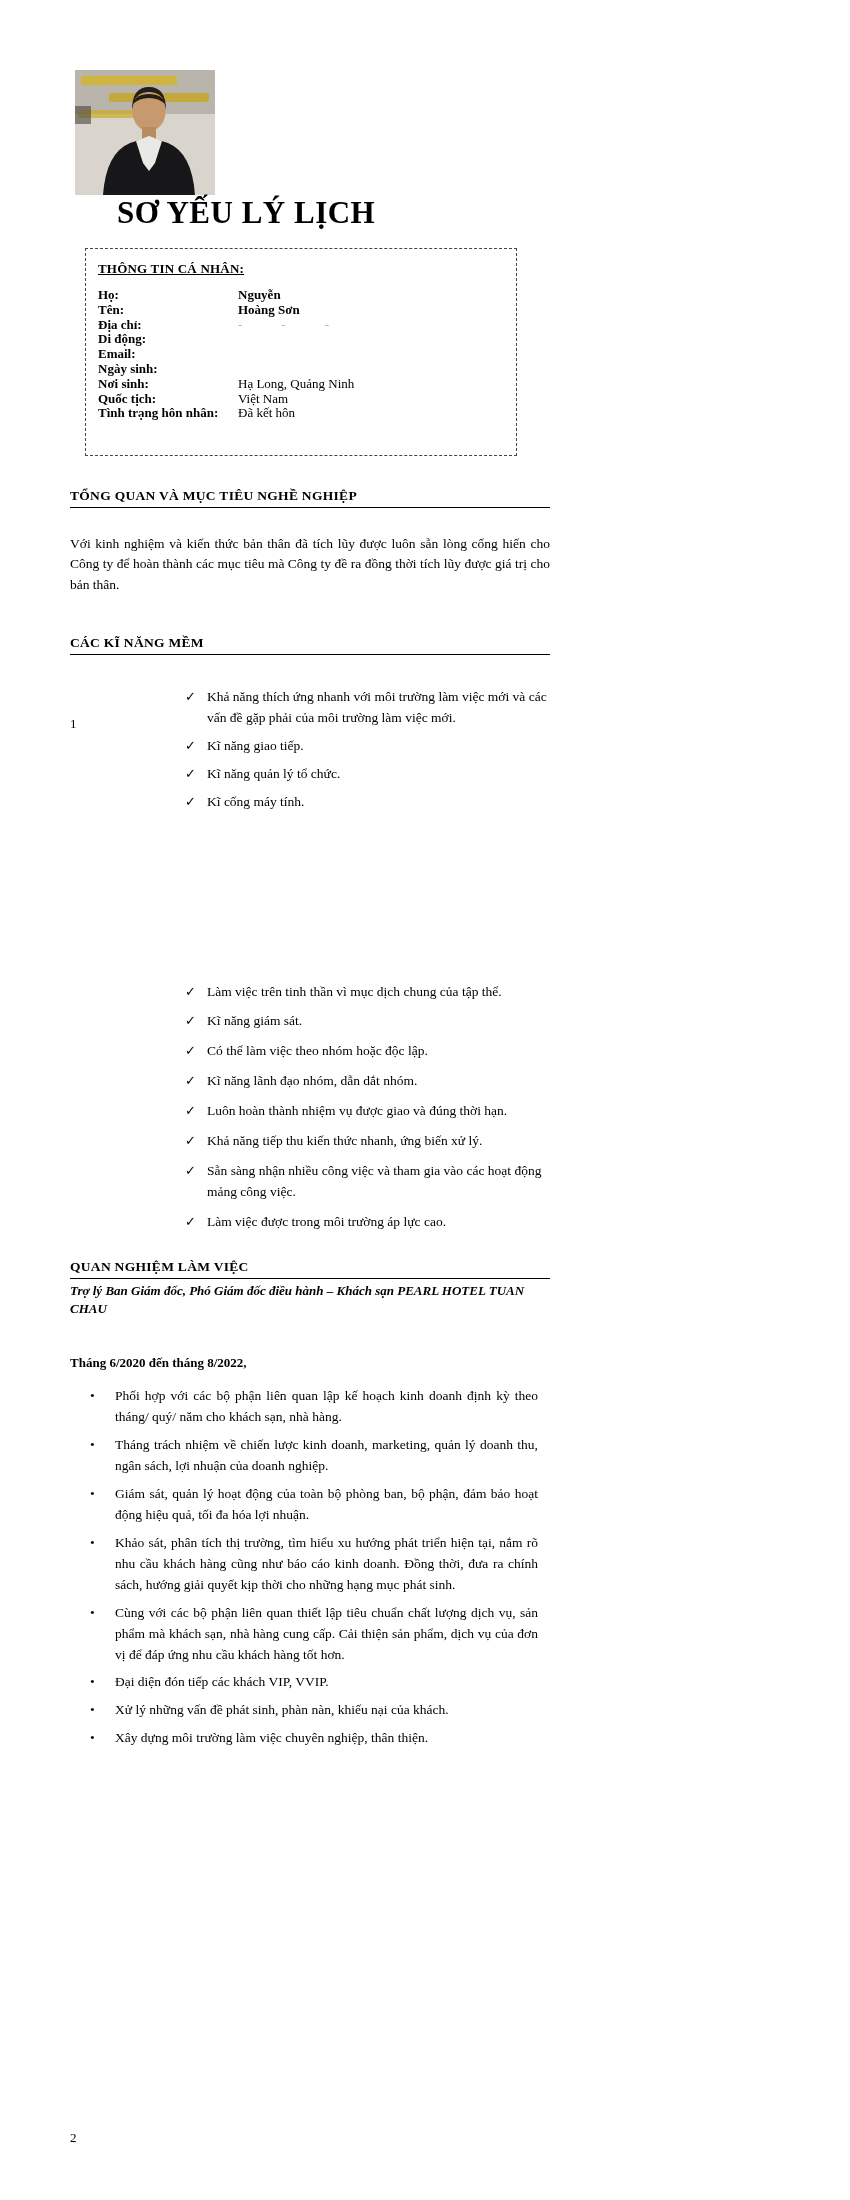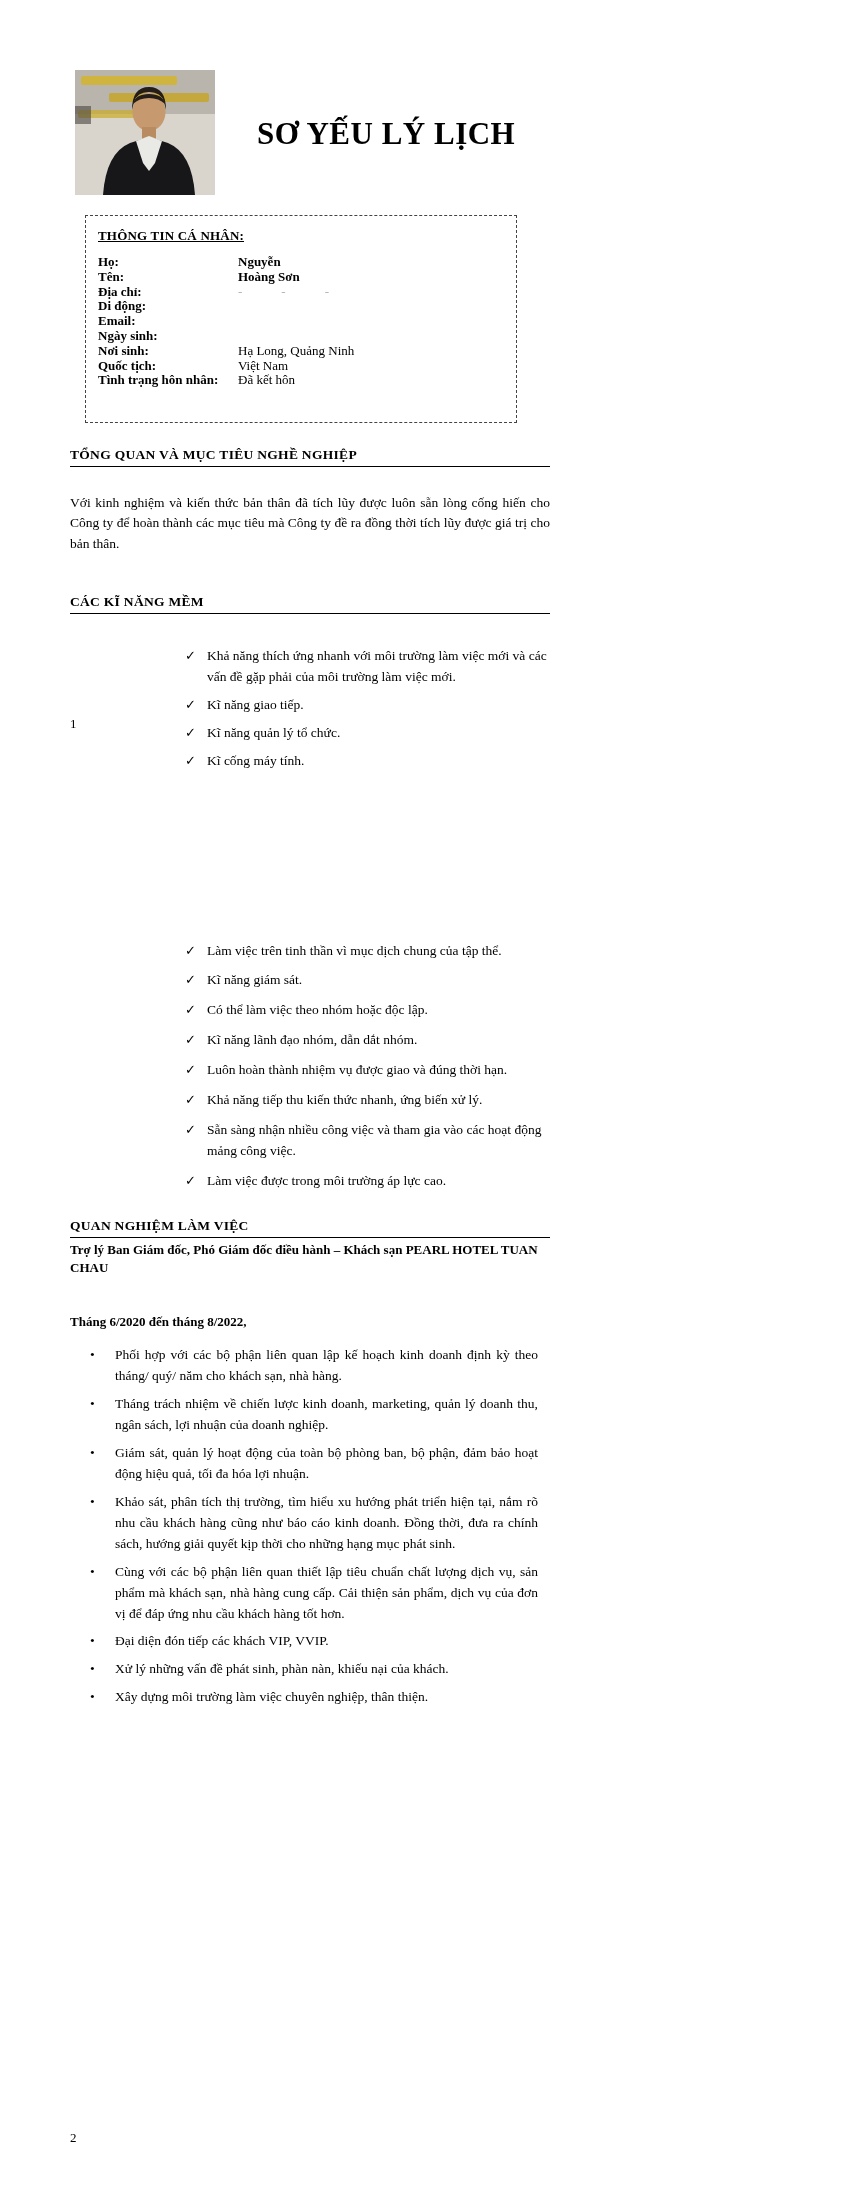--- a/index.html
+++ b/index.html
@@ -6,21 +6,21 @@
   .doc {
     position:relative;
     width:850px; height:2200px;
     background:#ffffff;
     font-family:"Liberation Serif", serif;
     color:#000;
     overflow:hidden;
   }
 
   
-  .header { display:flex; align-items:center; padding:70px 0 0 75px; }
+  .header { display:flex; align-items:flex-start; padding:70px 0 0 75px;flex-direction:column; }
   .photo { width:140px; height:125px; flex:none; }
   .photo svg { display:block; width:140px; height:125px; }
   .title {
     font-size:31px; font-weight:700; letter-spacing:0.5px;
     margin:0 0 -3px 42px;
   }
 
   
   .info-box {
     box-sizing:border-box;
@@ -34,39 +34,39 @@
   .info-label { flex:none; width:140px; font-weight:700; }
   .info-value.strong { font-weight:700; }
   .info-value.faint { color:#b3b3b3; }
 
   
   .section { margin-left:70px; width:480px; }
   .section-heading {
     font-size:13.5px; font-weight:700; letter-spacing:0.3px;
     border-bottom:1px solid #000; padding-bottom:3px;
   }
-  .sec-overview { margin-top:24px; }
+  .sec-overview { margin-top:32px; }
   .overview-text { margin-top:26px; font-size:13.5px; line-height:1.5; text-align:justify; }
   .sec-skills { margin-top:40px; }
 
   
   .check-list { margin:32px 0 0 185px; width:362px; font-size:13.5px; }
   .check-item { display:flex; margin-bottom:7px; line-height:1.55; }
   .check-list.p2 .check-item { margin-bottom:9px; }
   .check-mark { flex:none; width:22px; font-size:13px; }
 
   .page-break { height:130px; }
 
   .page-num { position:absolute; left:70px; font-size:13px; }
   .page-num.n1 { top:716px; }
   .page-num.n2 { top:2130px; }
 
   
   .sec-exp { margin-top:26px; }
-  .job-line { font-size:13px; font-weight:700; margin-top:3px; line-height:1.4; }
+  .job-line { font-size:13px; font-weight:700; font-style:italic; margin-top:3px; line-height:1.4; }
   .period-line { font-size:13px; font-weight:700; line-height:1.4;margin-top:36px; }
   .bullet-list { margin:14px 0 0 20px; width:448px; font-size:13.5px; }
   .bullet-item { display:flex; margin-bottom:7px; line-height:1.55; }
   .bullet-mark { flex:none; width:25px; }
   .bullet-text { text-align:justify; flex:1; }
 </style>
 </head>
 <body>
 
 <div class="doc">

